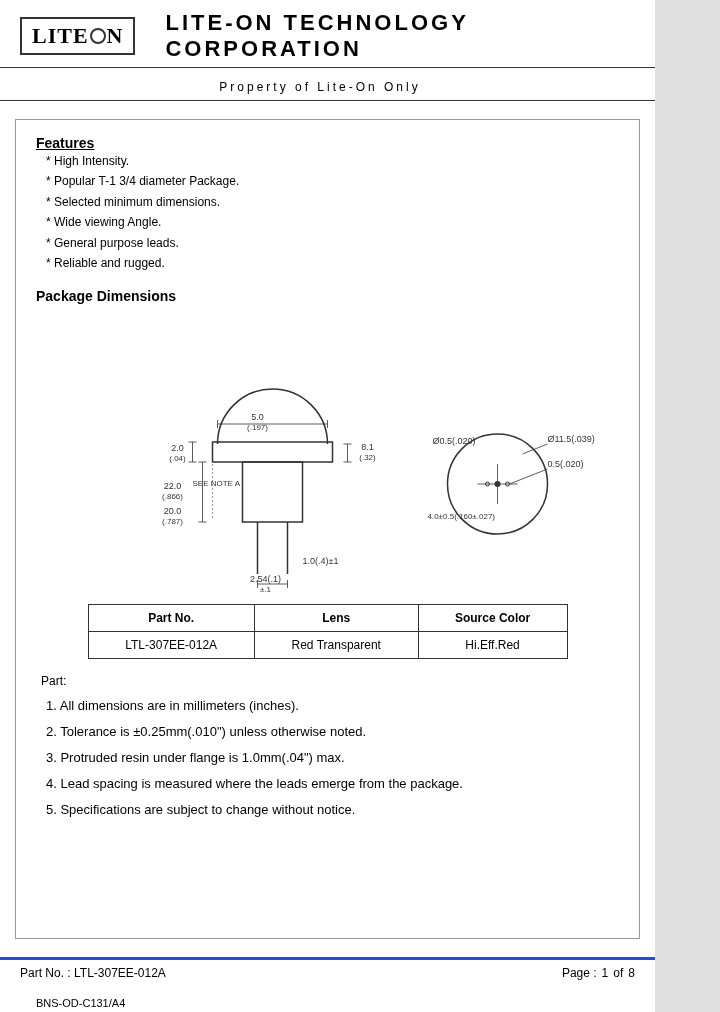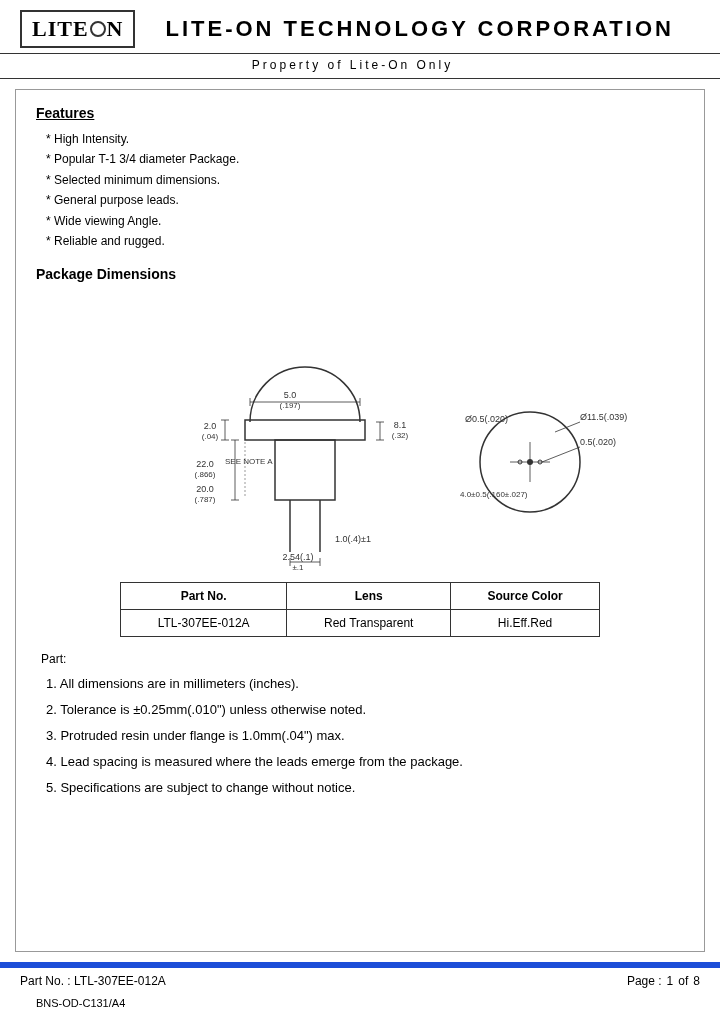--- a/index.html
+++ b/index.html
@@ -5,25 +5,26 @@
     * { margin: 0; padding: 0; box-sizing: border-box; }
     body {
       width: 720px;
       min-height: 1012px;
       background: #e0e0e0;
       font-family: Arial, Helvetica, sans-serif;
       font-size: 13px;
     }
 
     .page-wrapper {
-      width: 720px;
+      width: 655px;
       min-height: 1012px;
       background: #ffffff;
       display: flex;
       flex-direction: column;
+      gap: 8px;
     }
 
     
     .header {
       display: flex;
       align-items: center;
       padding: 10px 30px 5px 20px;
       border-bottom: 1px solid #333;
     }
 
@@ -70,21 +71,21 @@
       flex: 1;
       padding: 15px 20px;
       border: 1px solid #999;
       margin: 10px 15px;
     }
 
     
     .features-title {
       font-weight: bold;
       font-size: 14px;
-      margin-bottom: 8px;
+      margin-bottom: 0;
       text-decoration: underline;
     }
 
     .features-list {
       margin-left: 10px;
       margin-bottom: 15px;
     }
 
     .features-list p {
       font-size: 12px;
@@ -144,21 +145,21 @@
     }
 
     .notes-list p {
       font-size: 13px;
       line-height: 2;
       margin-left: 5px;
     }
 
     
     .footer {
-      border-top: 6px solid #1d4ed8;
+      border-top: 3px solid #1d4ed8;
       display: flex;
       justify-content: space-between;
       padding: 6px 20px;
       font-size: 12px;
       margin-top: auto;
     }
 
     .footer-bottom {
       padding: 3px 36px;
       font-size: 11px;
@@ -184,22 +185,22 @@
   </div>
   <div class="property-line">Property of Lite-On Only</div>
 
   <div class="main-content">
 
     <div class="features-title">Features</div>
     <div class="features-list">
       <p>* High Intensity.</p>
       <p>* Popular T-1 3/4 diameter Package.</p>
       <p>* Selected minimum dimensions.</p>
+      <p>* Wide viewing Angle.</p>
       <p>* General purpose leads.</p>
-      <p>* Wide viewing Angle.</p>
       <p>* Reliable and rugged.</p>
     </div>
 
     <div class="pkg-title">Package  Dimensions</div>
 
     <div class="diagram-area">
       <svg class="diagram-svg" viewBox="0 0 580 280" xmlns="http://www.w3.org/2000/svg">
 
         <path d="M 180,130 A 55,55 0 0,1 290,130" fill="none" stroke="#333" stroke-width="1.5"></path>
 

